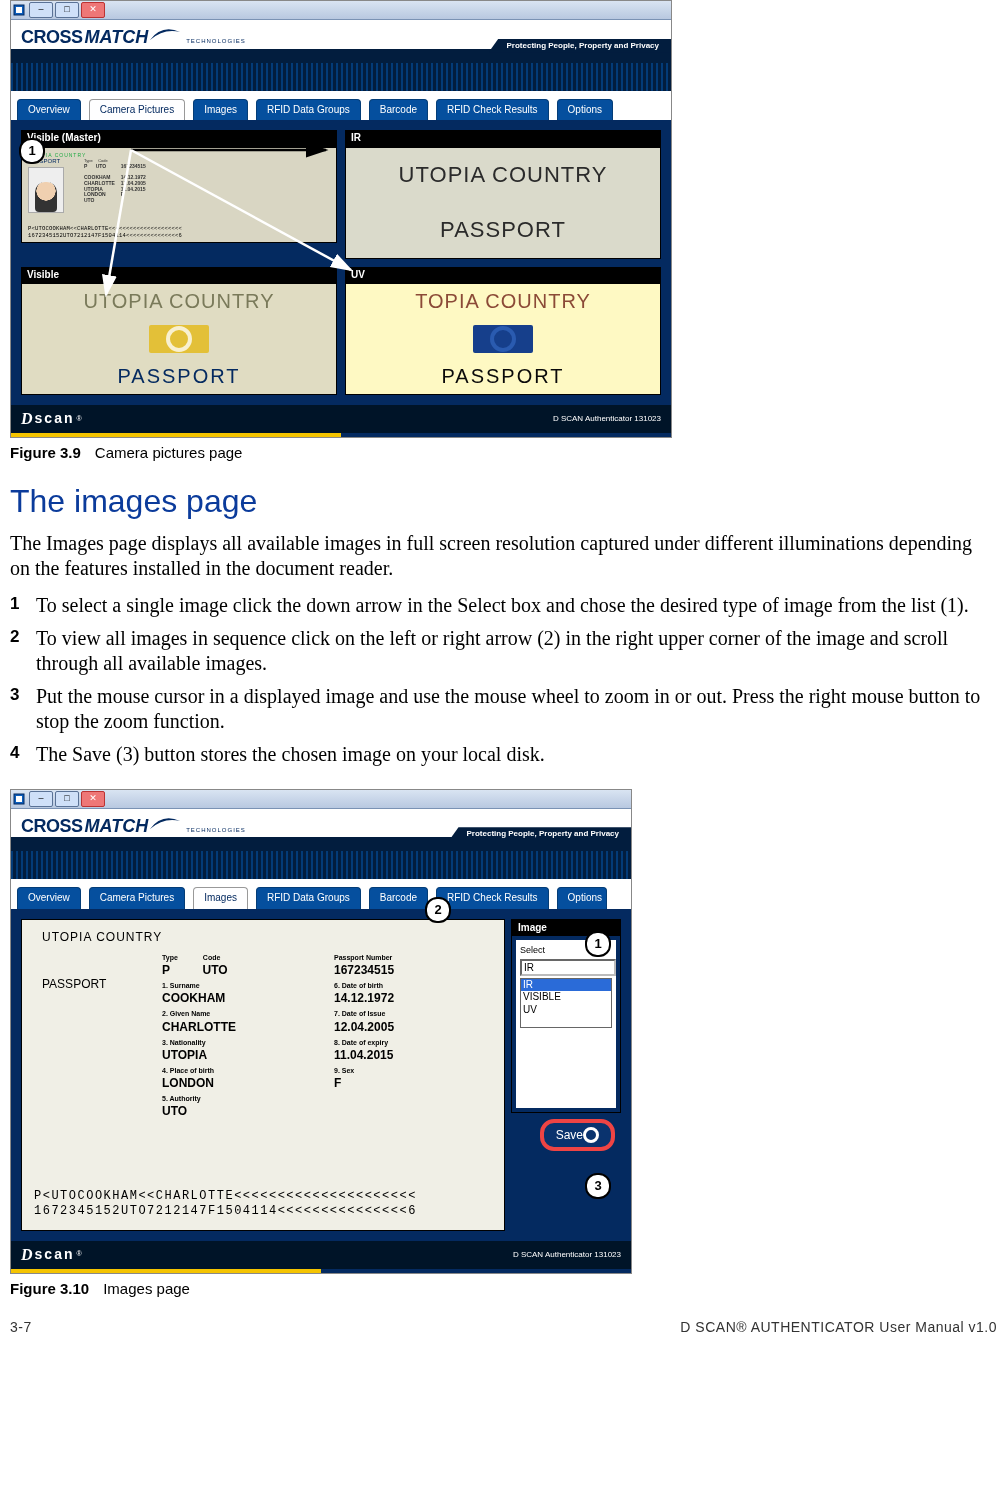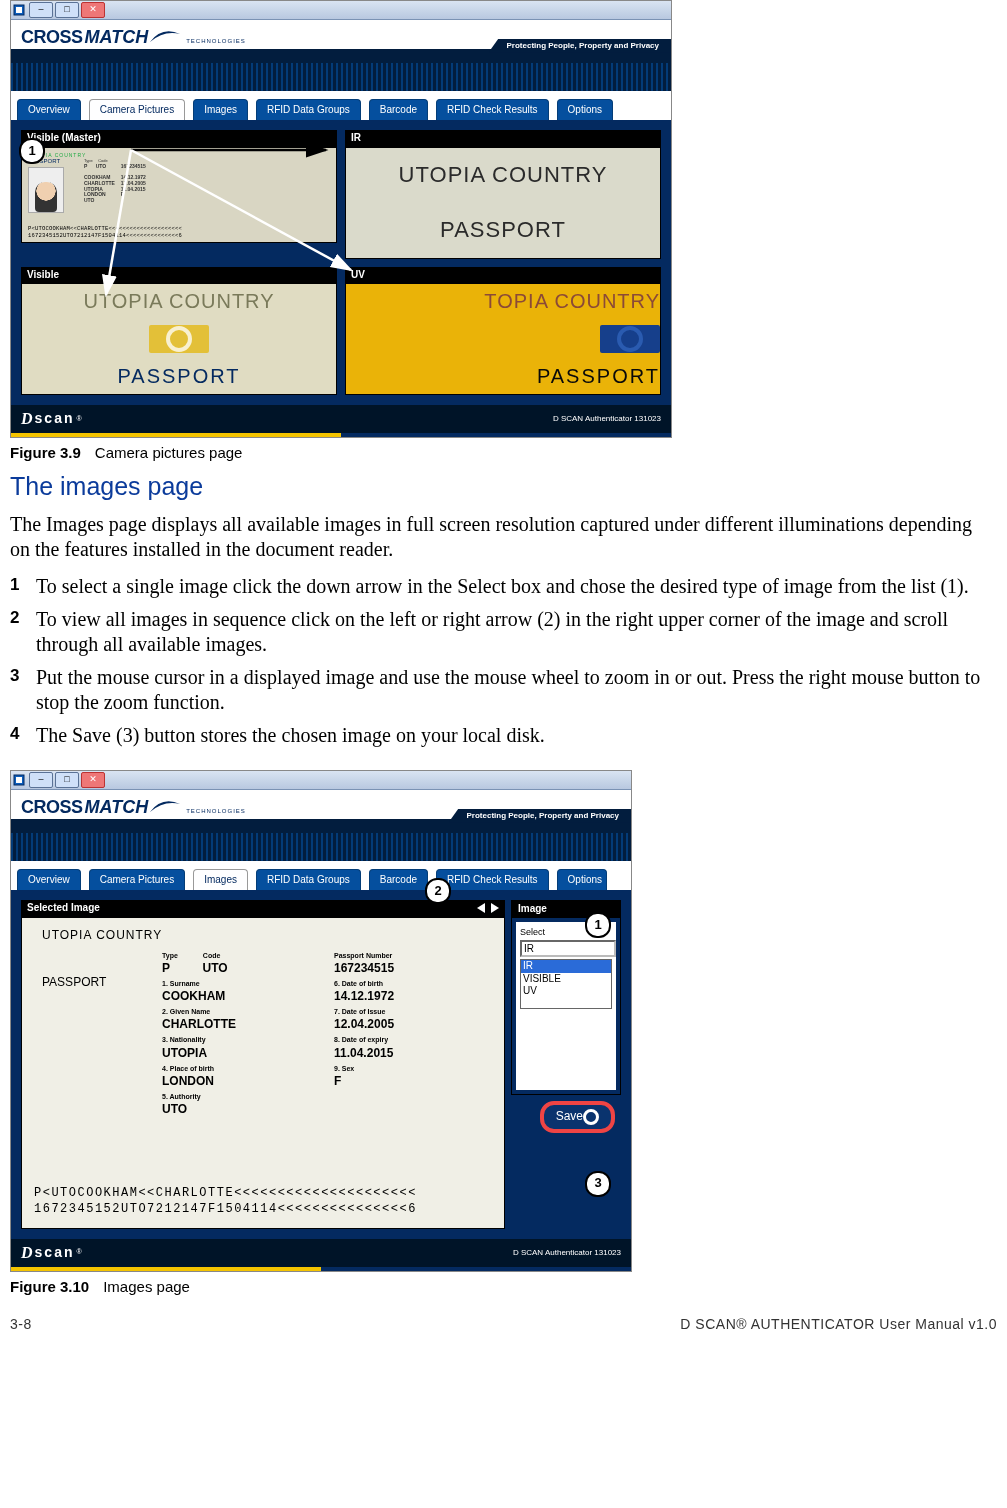--- a/index.html
+++ b/index.html
@@ -36,21 +36,21 @@
     background: #cfe0f8; border-radius: 2px;
     display:flex; align-items:center; justify-content:center;
     font-size: 9px;
   }
   .winbtn.close { background:#e77; border-color:#b33; color:#fff; }
   .header-band {
     background:#fff; padding: 6px 10px 0 10px;
     display:flex; align-items:center; justify-content:space-between;
     font-family: Arial, sans-serif;
   }
-  .logo-block { display:flex; align-items:center; gap:2px;}
+  .logo-block { display:flex; align-items:flex-start; gap:2px;}
   .logo-cross { font-weight:900; color:#042a60; font-size:18px; letter-spacing:-0.5px;}
   .logo-match { font-weight:900; color:#042a60; font-size:18px; font-style:italic;}
   .logo-tech { font-size:6px; color:#042a60; letter-spacing:1px; margin-left:4px; align-self:flex-start; margin-top:12px;}
   .logo-swoosh { width:30px; height:18px; }
   .tagline-strip { background:#021d3e; height:14px; position:relative; }
   .tagline-strip .tag { position:absolute; right:0; top:-10px; background:#021d3e;
      color:#fff; font-size:8px; font-family: Arial,sans-serif; padding:2px 12px 2px 18px;
      font-weight:bold;
      clip-path: polygon(10px 0, 100% 0, 100% 100%, 0 100%);
   }
@@ -101,22 +101,22 @@
   .pnl-visible { height:112px; background:#e0dcc2;
     display:flex; flex-direction:column; align-items:center; justify-content:space-around;
     font-family: Arial,sans-serif;
   }
   .pnl-visible .country { font-size:20px; color:#7a7a5a; letter-spacing:1px;}
   .pnl-visible .emblem { width:60px; height:28px; background:#e3c038;
      display:flex; align-items:center; justify-content:center; border-radius:2px;}
   .pnl-visible .emblem .ring { width:18px; height:18px; border:4px solid #f8f0d0;
      border-radius:50%;}
   .pnl-visible .pass { font-size:20px; color:#042a60; letter-spacing:2px;}
-  .pnl-uv { height:112px; background:#eab308; position:relative;
-     display:flex; flex-direction:column; align-items:flex-end; justify-content:space-around;
+  .pnl-uv { height:112px; background:#fef9c3; position:relative;
+     display:flex; flex-direction:column; align-items:center; justify-content:space-around;
      font-family: Arial,sans-serif;}
   .pnl-uv .country { font-size:20px; color:#8b4a37; letter-spacing:1px;}
   .pnl-uv .emblem { width:60px; height:28px; background:#163f8b;
      display:flex; align-items:center; justify-content:center; border-radius:2px;}
   .pnl-uv .emblem .ring { width:18px; height:18px; border:4px solid #2a5bb0; border-radius:50%;}
   .pnl-uv .pass { font-size:20px; color:#0a0a0a; letter-spacing:2px;}
   .footer-bar {
     background:#001428; display:flex; align-items:center; justify-content:space-between;
     padding:4px 10px; font-family: Arial,sans-serif; color:#fff; font-size:8px;
   }
@@ -128,22 +128,22 @@
   .yellow-line { height:4px; background: linear-gradient(90deg, #f5c400, #f5c400 50%, #042a60 50%, #042a60); }
 
   .callout {
     position:absolute; background:#fff; border:2px solid #000; border-radius:12px;
     width:22px; height:22px; display:flex; align-items:center; justify-content:center;
     font-family: Arial,sans-serif; font-weight:bold; font-size:13px;
     z-index:5;
   }
   .fig-caption { font-family: Arial, sans-serif; font-size:15px; margin-top:6px; }
   .fig-caption b { font-weight:bold; margin-right:14px; }
-  .section-heading { font-family: Arial, sans-serif; color:#0b3b9b; font-size:25px;
-     margin: 8px 0 10px 0; }
+  .section-heading { font-family: Arial, sans-serif; color:#0b3b9b; font-size:32px;
+     margin: 18px 0 10px 0; }
   p.body { margin: 6px 0 12px 0; }
   ol.numlist { list-style:none; margin:0; padding:0; counter-reset:ns; }
   ol.numlist > li { display:flex; gap:12px; margin-bottom:8px; }
   ol.numlist > li::before { counter-increment:ns; content: counter(ns);
      font-family: Arial,sans-serif; font-weight:bold; font-size:17px; min-width:14px;}
   .footer-row { display:flex; justify-content:space-between;
      font-family: Arial,sans-serif; font-size:14px; color:#333; margin-top:20px;
      letter-spacing:0.5px;}
 
   
@@ -387,25 +387,20 @@
     <span class="tab active">Images</span>
     <span class="tab">RFID Data Groups</span>
     <span class="tab">Barcode</span>
     <span class="tab">RFID Check Results</span>
     <span class="tab" style="padding-right:4px;">Options</span>
   </div>
 
   <div class="blue-frame fig-rel">
     <div class="images-layout">
       <div class="selected-panel">
-        <div class="navarrows">
-           <span class="nav-label">Selected Image</span>
-           <span class="tri l"></span>
-           <span class="tri r"></span>
-        </div>
         <div class="passport-big">
           <div class="ctry">UTOPIA COUNTRY</div>
           <div class="pp">PASSPORT</div>
           <div class="grid">
              <div>
                 <span class="k">Type</span>
                 &nbsp;&nbsp;&nbsp;&nbsp;&nbsp;&nbsp;&nbsp;&nbsp;
                 <span class="k">Code</span><br>
                 <span class="v">P</span>
                 &nbsp;&nbsp;&nbsp;&nbsp;&nbsp;&nbsp;&nbsp;&nbsp;&nbsp;&nbsp;&nbsp;
@@ -468,15 +463,15 @@
      <span>D SCAN Authenticator 131023</span>
   </div>
   <div class="yellow-line"></div>
 </div>
 
 <div class="fig-caption">
   <b>Figure 3.10</b><span>Images page</span>
 </div>
 
 <div class="footer-row">
-  <span>3-8</span>
+  <span>3-7</span>
   <span>D SCAN®  AUTHENTICATOR User Manual  v1.0</span>
 </div>
 
 </body></html>

